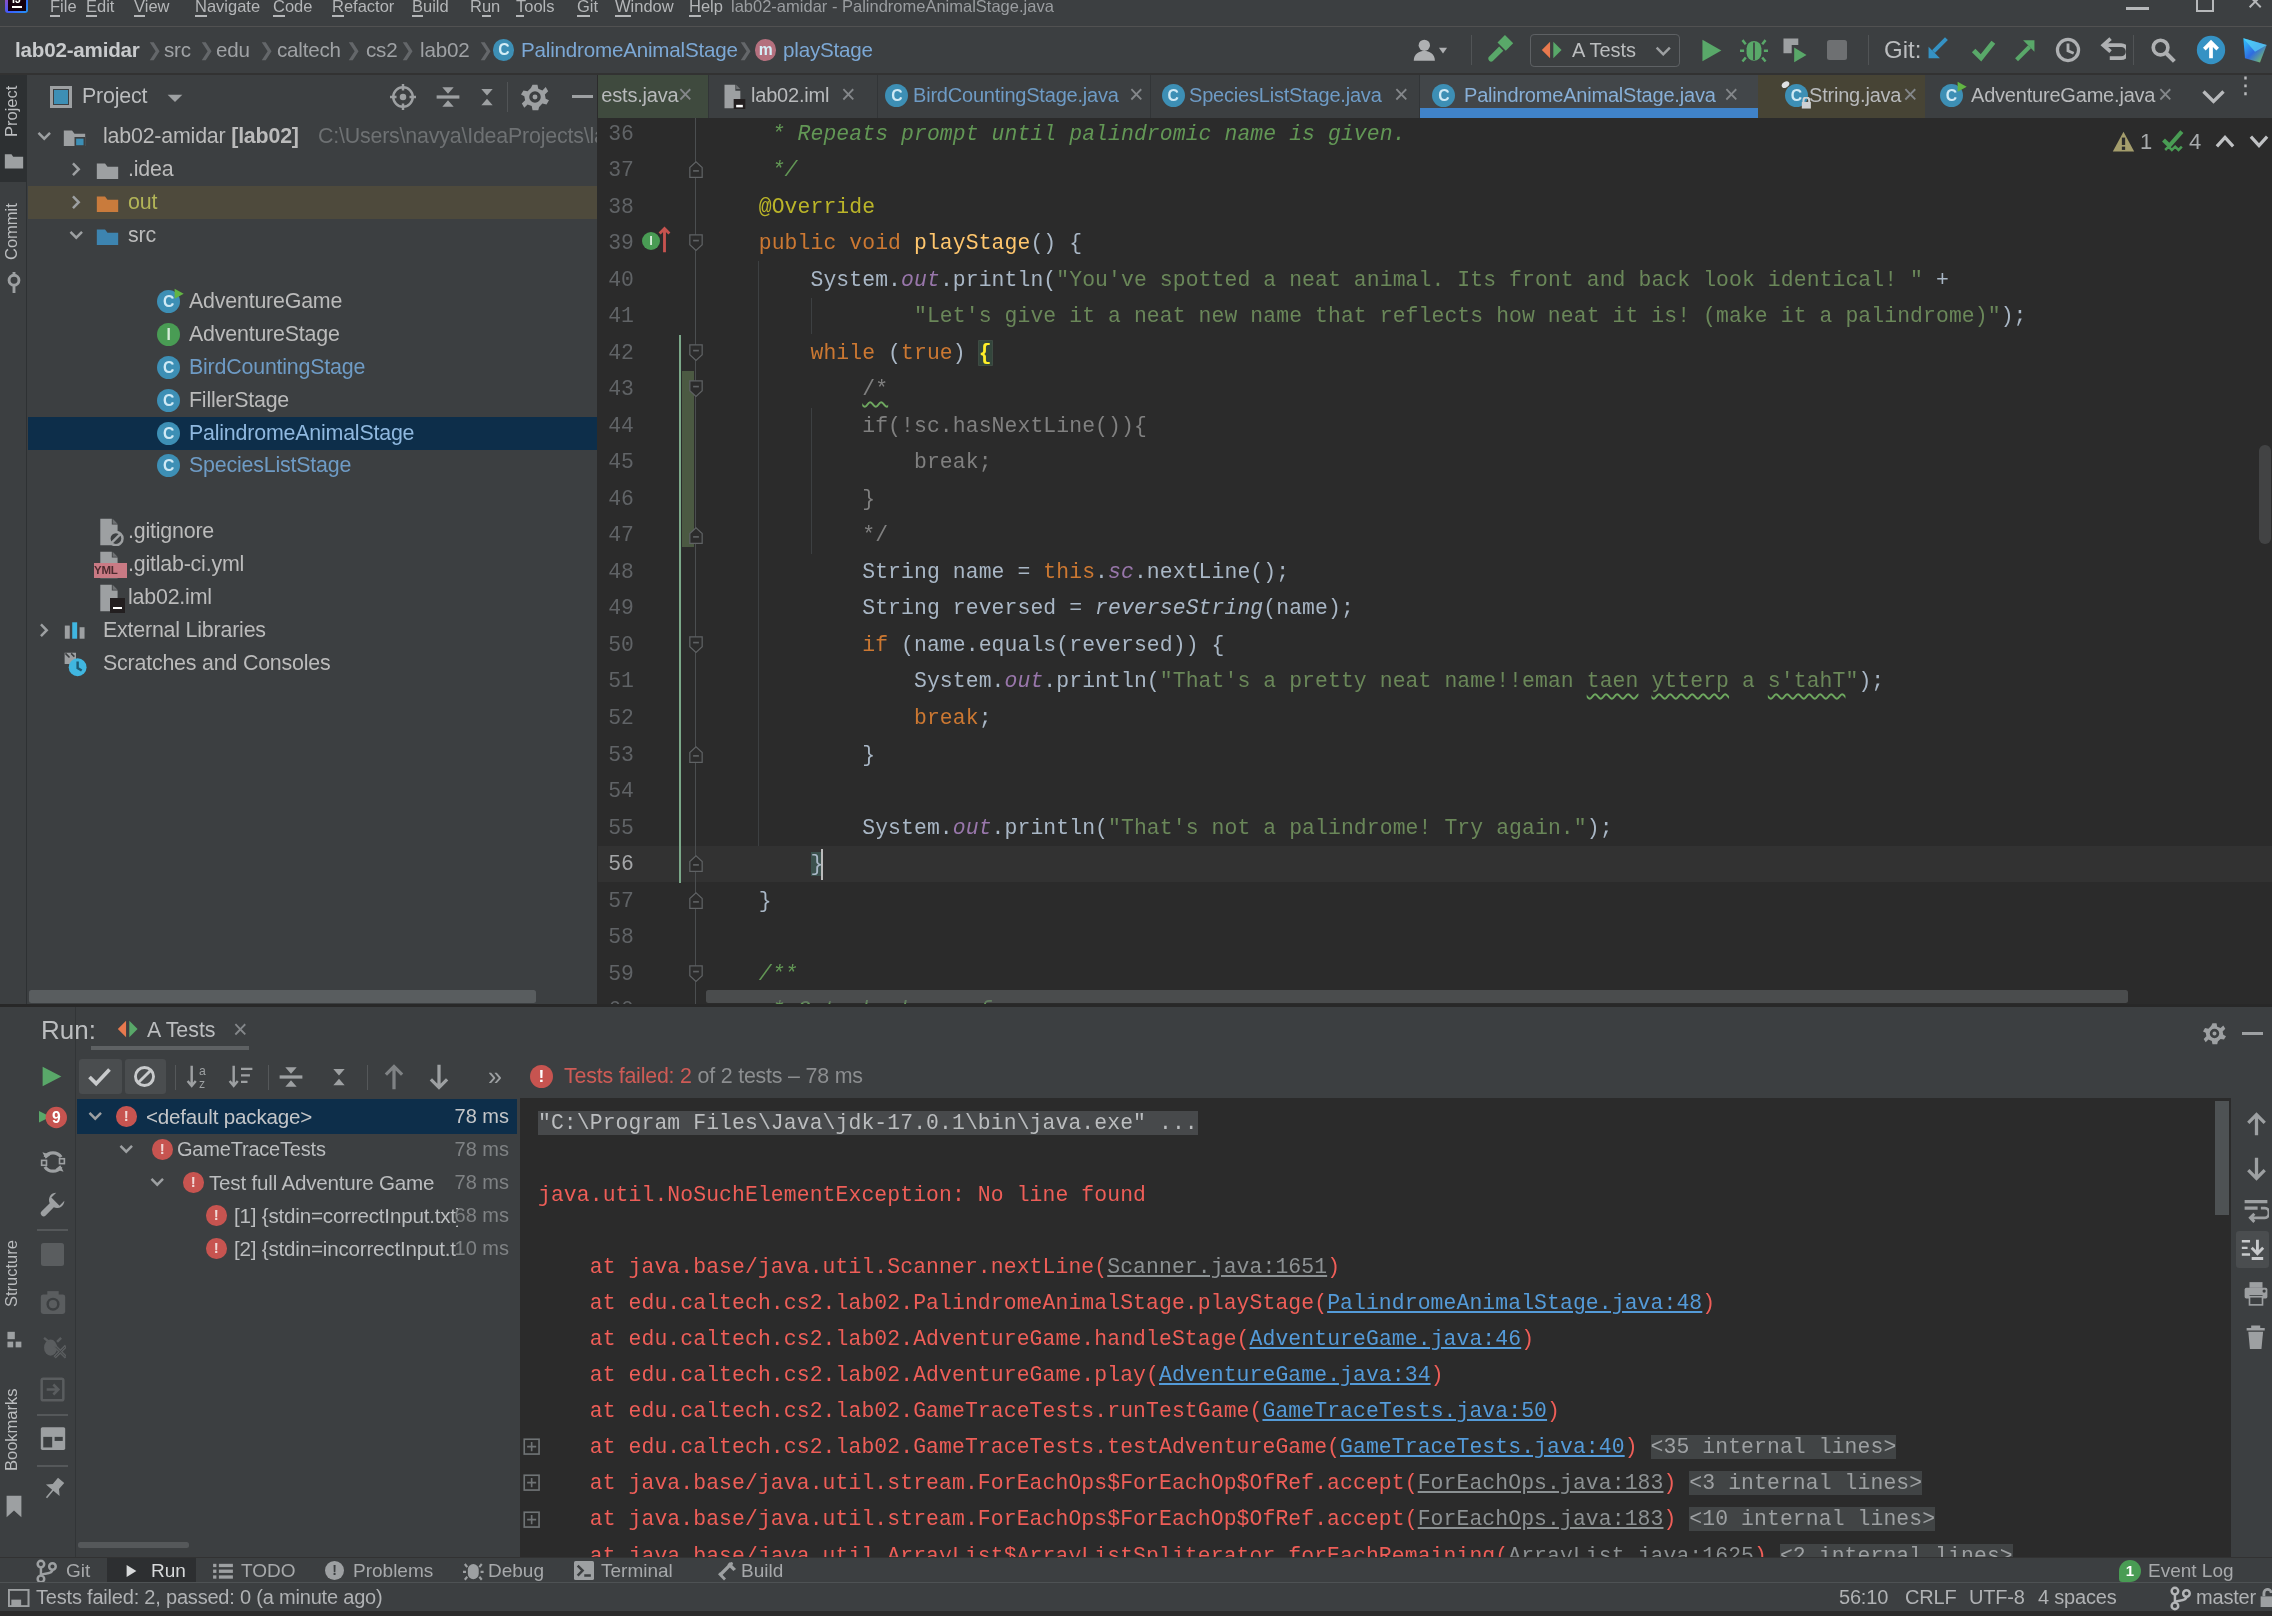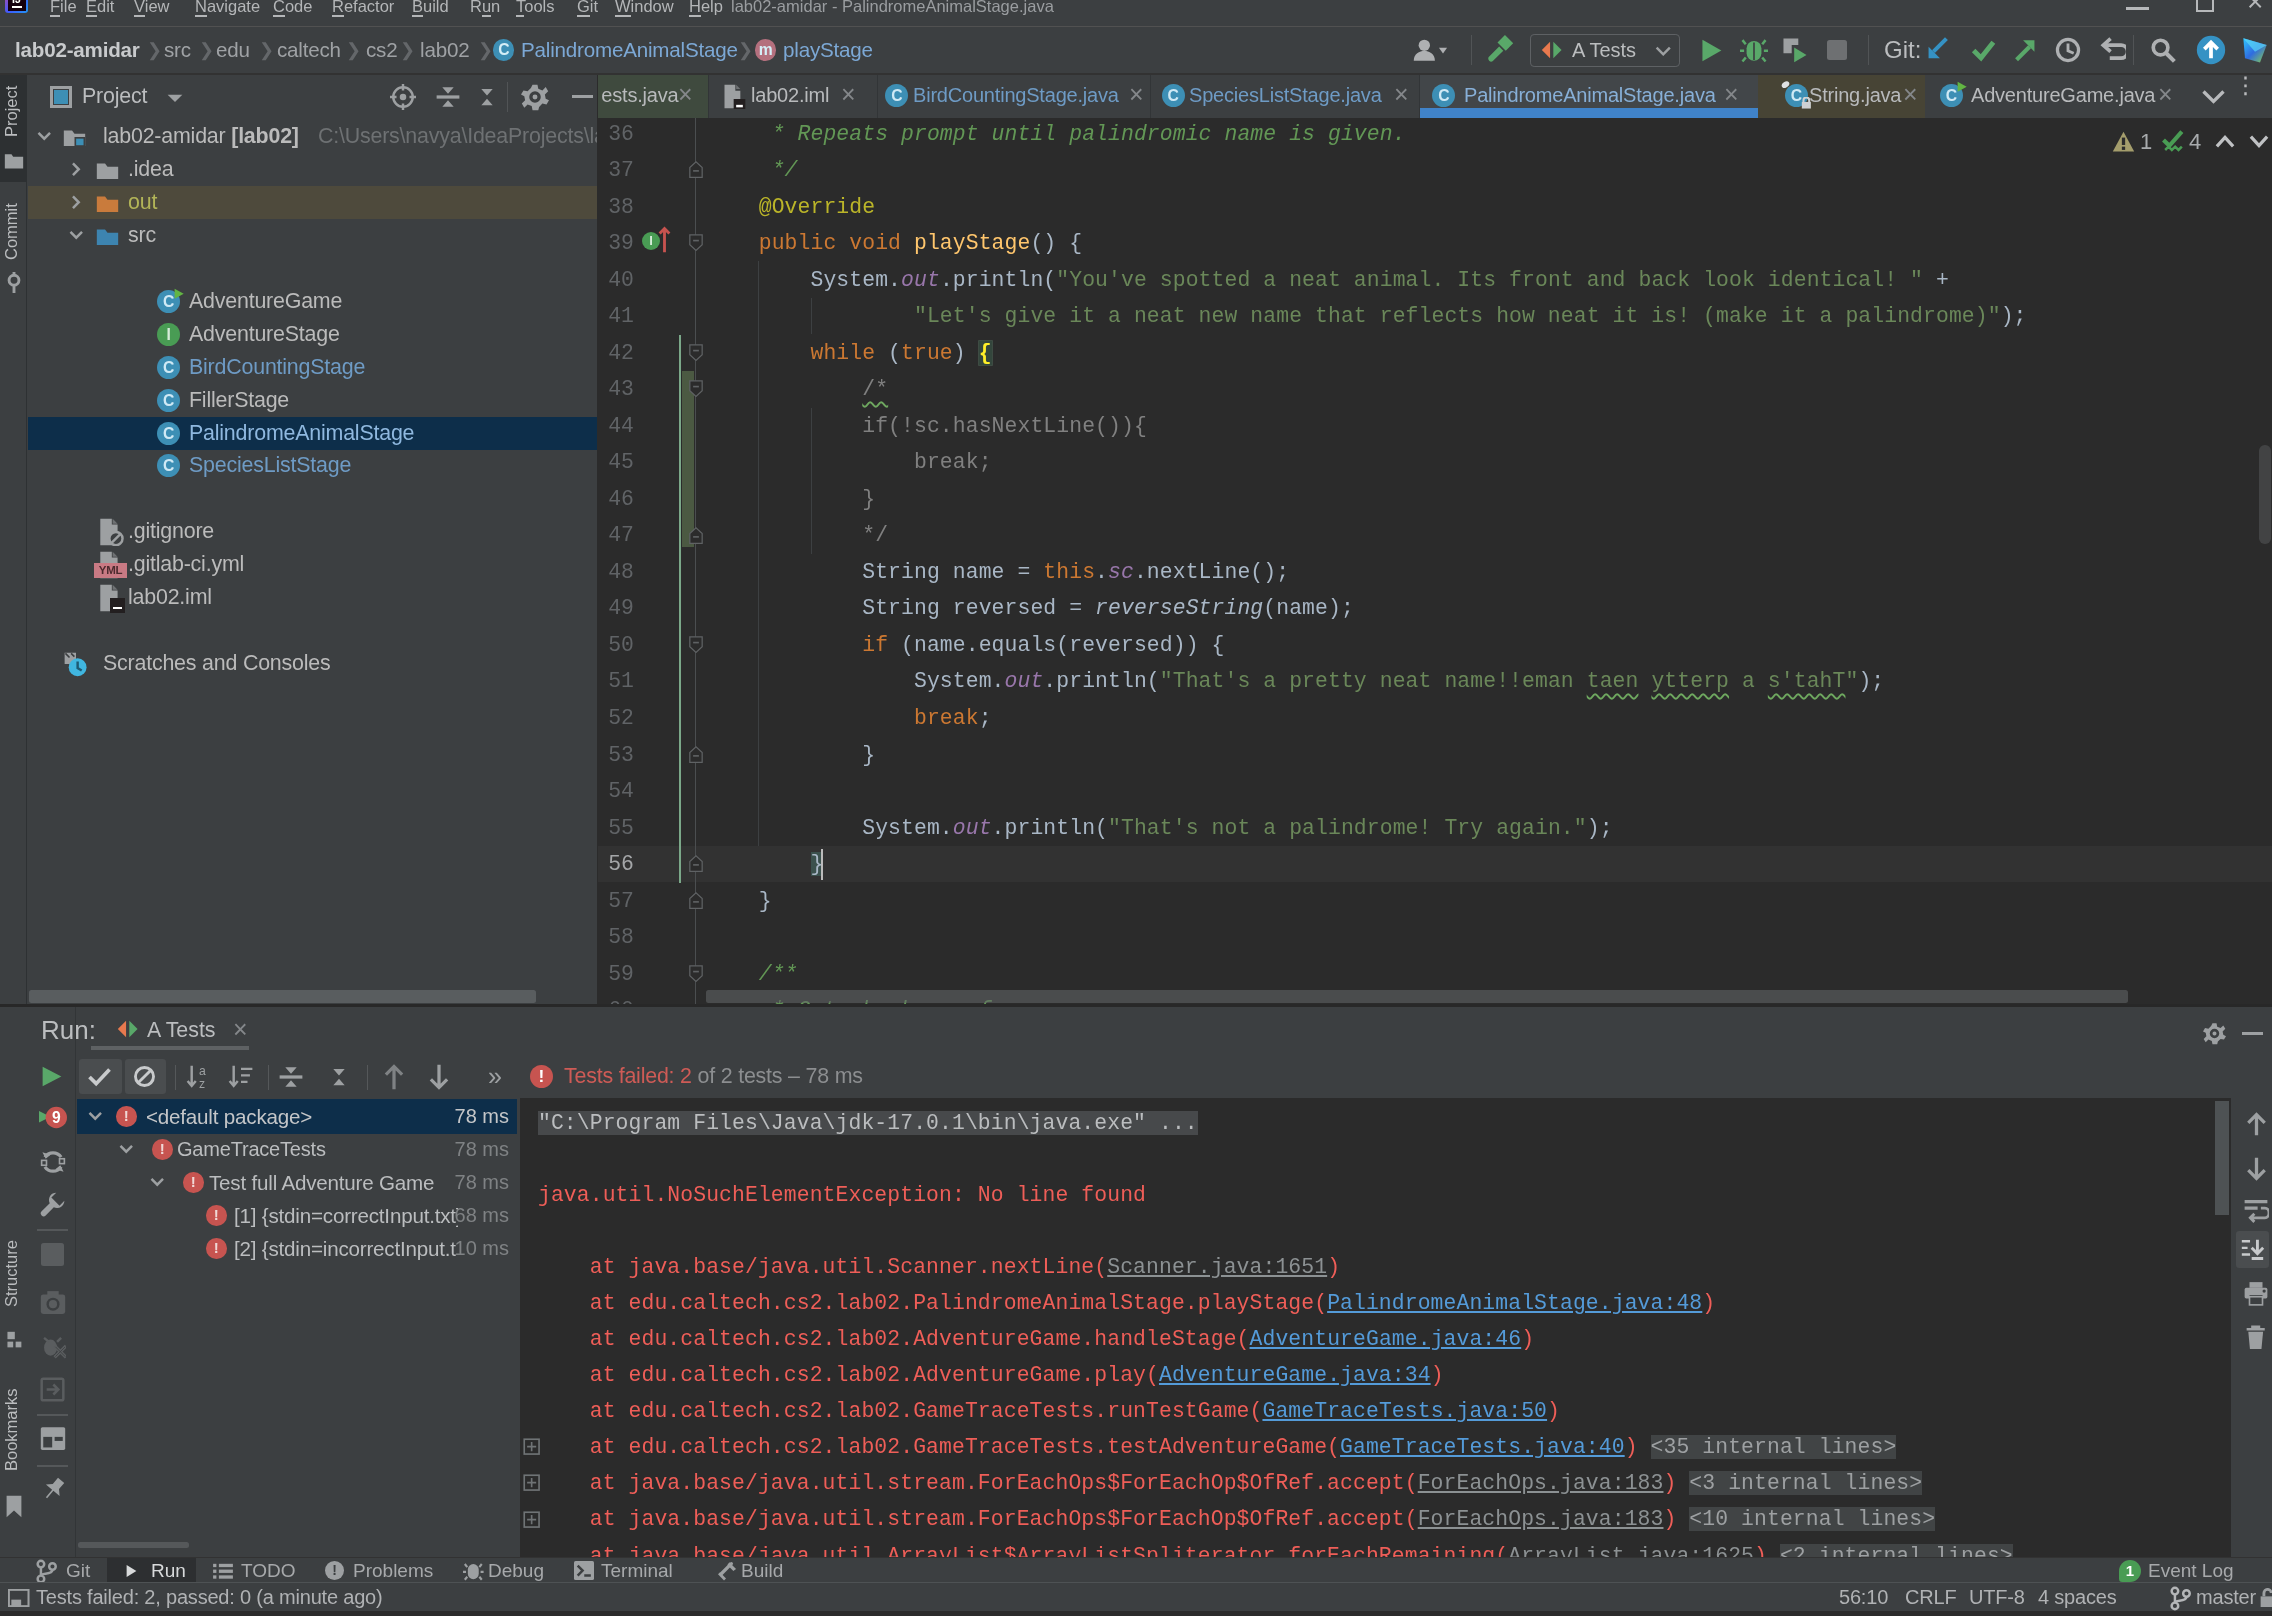--- a/index.html
+++ b/index.html
@@ -291,32 +291,43 @@
             <circle cx="23" cy="25" r="8" fill="#3c3f41" stroke="#9da0a2" stroke-width="3"></circle>
             <path d="M18 30 L28 20" stroke="#9da0a2" stroke-width="3"></path>
           </svg>
       <span class="abs" style="left:100px">.gitignore</span>
     </div>
     <div class="tree-row" style="top:428px">
       <svg class="abs" style="left:69px;top:3.3px" width="28" height="28" viewBox="0 0 34 34">
             <path d="M4 1 L18 1 L18 8 L25 8 L25 33 L4 33 Z" fill="#9da0a2"></path>
             <path d="M19 1 L25 7 L19 7 Z" fill="#6f7274"></path>
           </svg>
-      <div class="abs" style="left:66px;top:15px;width:33px;height:15px;background:#c97a84;color:#4d2b2f;font-size:11.5px;font-weight:bold;text-align:center;line-height:15px">YML</div>
+      <div class="abs" style="left:66px;top:15px;width:33px;height:15px;background:#c97a84;color:#4d2b2f;font-size:11.5px;font-weight:bold;text-align:left;line-height:15px">YML</div>
       <span class="abs" style="left:100px">.gitlab-ci.yml</span>
     </div>
     <div class="tree-row" style="top:461px">
       <svg class="abs" style="left:69px;top:3.3px" width="28" height="28" viewBox="0 0 34 34">
             <path d="M4 1 L18 1 L18 8 L25 8 L25 33 L4 33 Z" fill="#9da0a2"></path>
             <path d="M19 1 L25 7 L19 7 Z" fill="#6f7274"></path>
           </svg>
       <div class="abs" style="left:82px;top:16.5px;width:15px;height:15px;background:#231f20">
             <div style="width:8.2px;height:2.5px;background:#fff;margin:9px auto 0"></div>
           </div>
       <span class="abs" style="left:100px">lab02.iml</span>
+    </div>
+    <div class="tree-row" style="top:494px">
+      <svg class="chev" style="left:8.2px" viewBox="0 0 20 20">
+            <path d="M6 3 L13 10 L6 17" stroke="#9da0a2" stroke-width="3" fill="none"></path>
+          </svg>
+      <svg class="abs" style="left:36px;top:5px" width="23" height="23" viewBox="0 0 28 28">
+            <rect x="1" y="8" width="6" height="16" fill="#9da0a2"></rect>
+            <rect x="10" y="4" width="6" height="20" fill="#40b6e0"></rect>
+            <rect x="19" y="10" width="6" height="14" fill="#9da0a2"></rect>
+          </svg>
+      <span class="abs" style="left:75px">External Libraries</span>
     </div>
     <div class="tree-row" style="top:527px">
       <svg class="abs" style="left:35px;top:4.1px" width="26" height="26" viewBox="0 0 32 32">
             <path d="M2 2 L16 2 L16 9 L9 16 L2 16 Z" fill="#9da0a2"></path>
             <path d="M3 3 L8 8 M10 3 L14 7" stroke="#3c3f41" stroke-width="2"></path>
             <circle cx="18" cy="20" r="11" fill="#40b6e0"></circle>
             <path d="M18 13 L18 21 L23 24" stroke="#1d5a74" stroke-width="3" fill="none"></path>
           </svg>
       <span class="abs" style="left:75px">Scratches and Consoles</span>
     </div>

